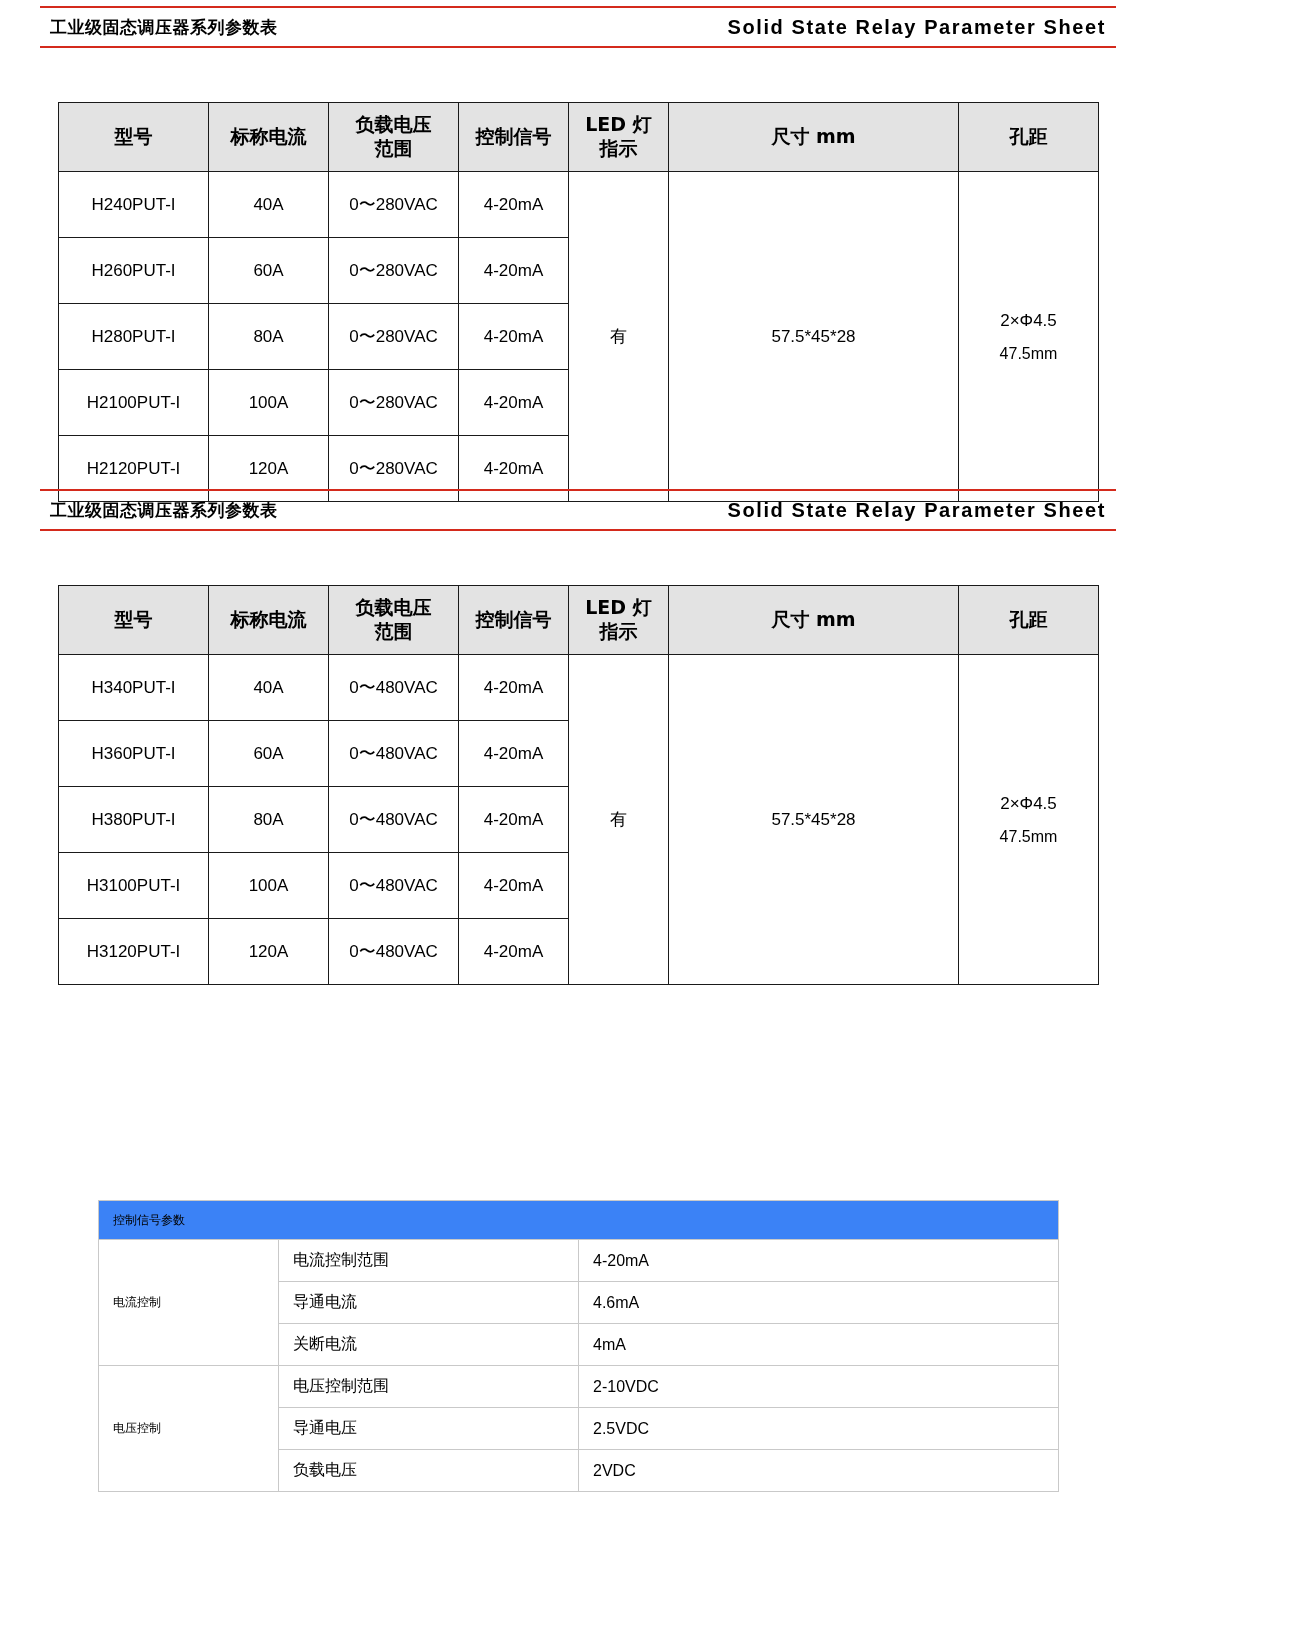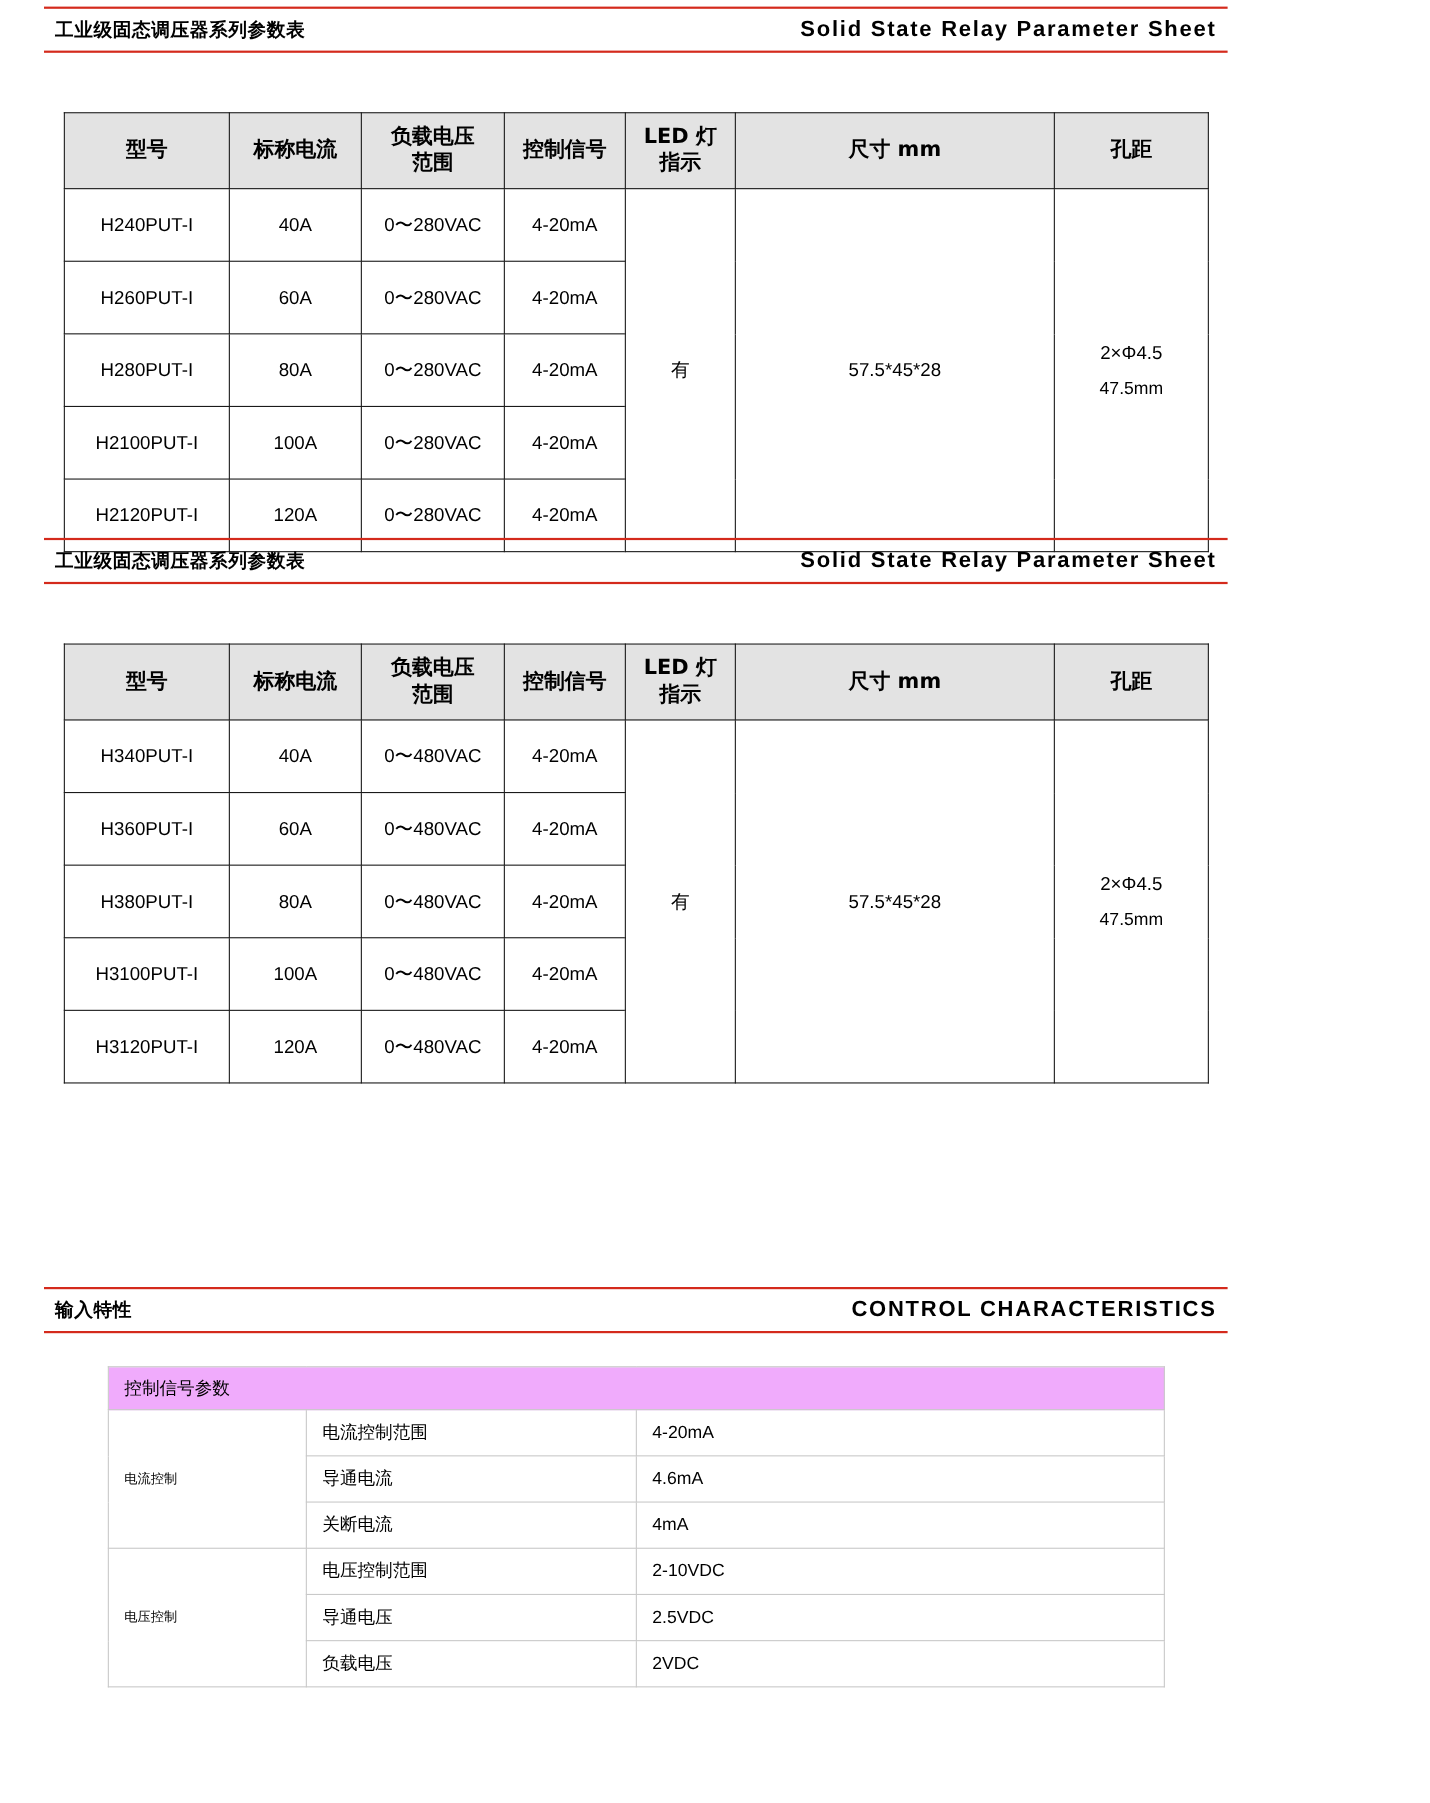--- a/index.html
+++ b/index.html
@@ -115,22 +115,22 @@
   }
   table.ctable td {
     border: 1px solid #c9c9c9;
     vertical-align: middle;
     font-family: "DejaVu Sans", "Liberation Sans", sans-serif;
     font-size: 16px;
     height: 41px;
     padding: 0 14px;
   }
   table.ctable td.title {
-    background: #f0abfc;
-    font-size: 16px;
+    background: #3b82f6;
+    font-size: 12px;
     height: 38px;
   }
   table.ctable td.grp {
     font-size: 12px;
   }
   table.ctable td.val {
     font-family: "Liberation Sans", sans-serif;
     font-size: 16px;
   }
 </style>
@@ -283,24 +283,20 @@
           <td class="cur">120A</td>
           <td class="volt">0〜480VAC</td>
           <td class="sig">4-20mA</td>
         </tr>
       </tbody>
     </table>
   </div>
 </div>
 
 <div class="section" style="top:1170px;">
-  <div class="hdr">
-    <div class="hdr-cn">输入特性</div>
-    <div class="hdr-en">CONTROL CHARACTERISTICS</div>
-  </div>
 
   <div class="ctable-wrap" style="margin-top:30px;">
     <table class="ctable">
       <colgroup>
         <col style="width:180px">
           <col style="width:300px">
           <col style="width:480px">
       </colgroup>
       <tbody>
         <tr>

